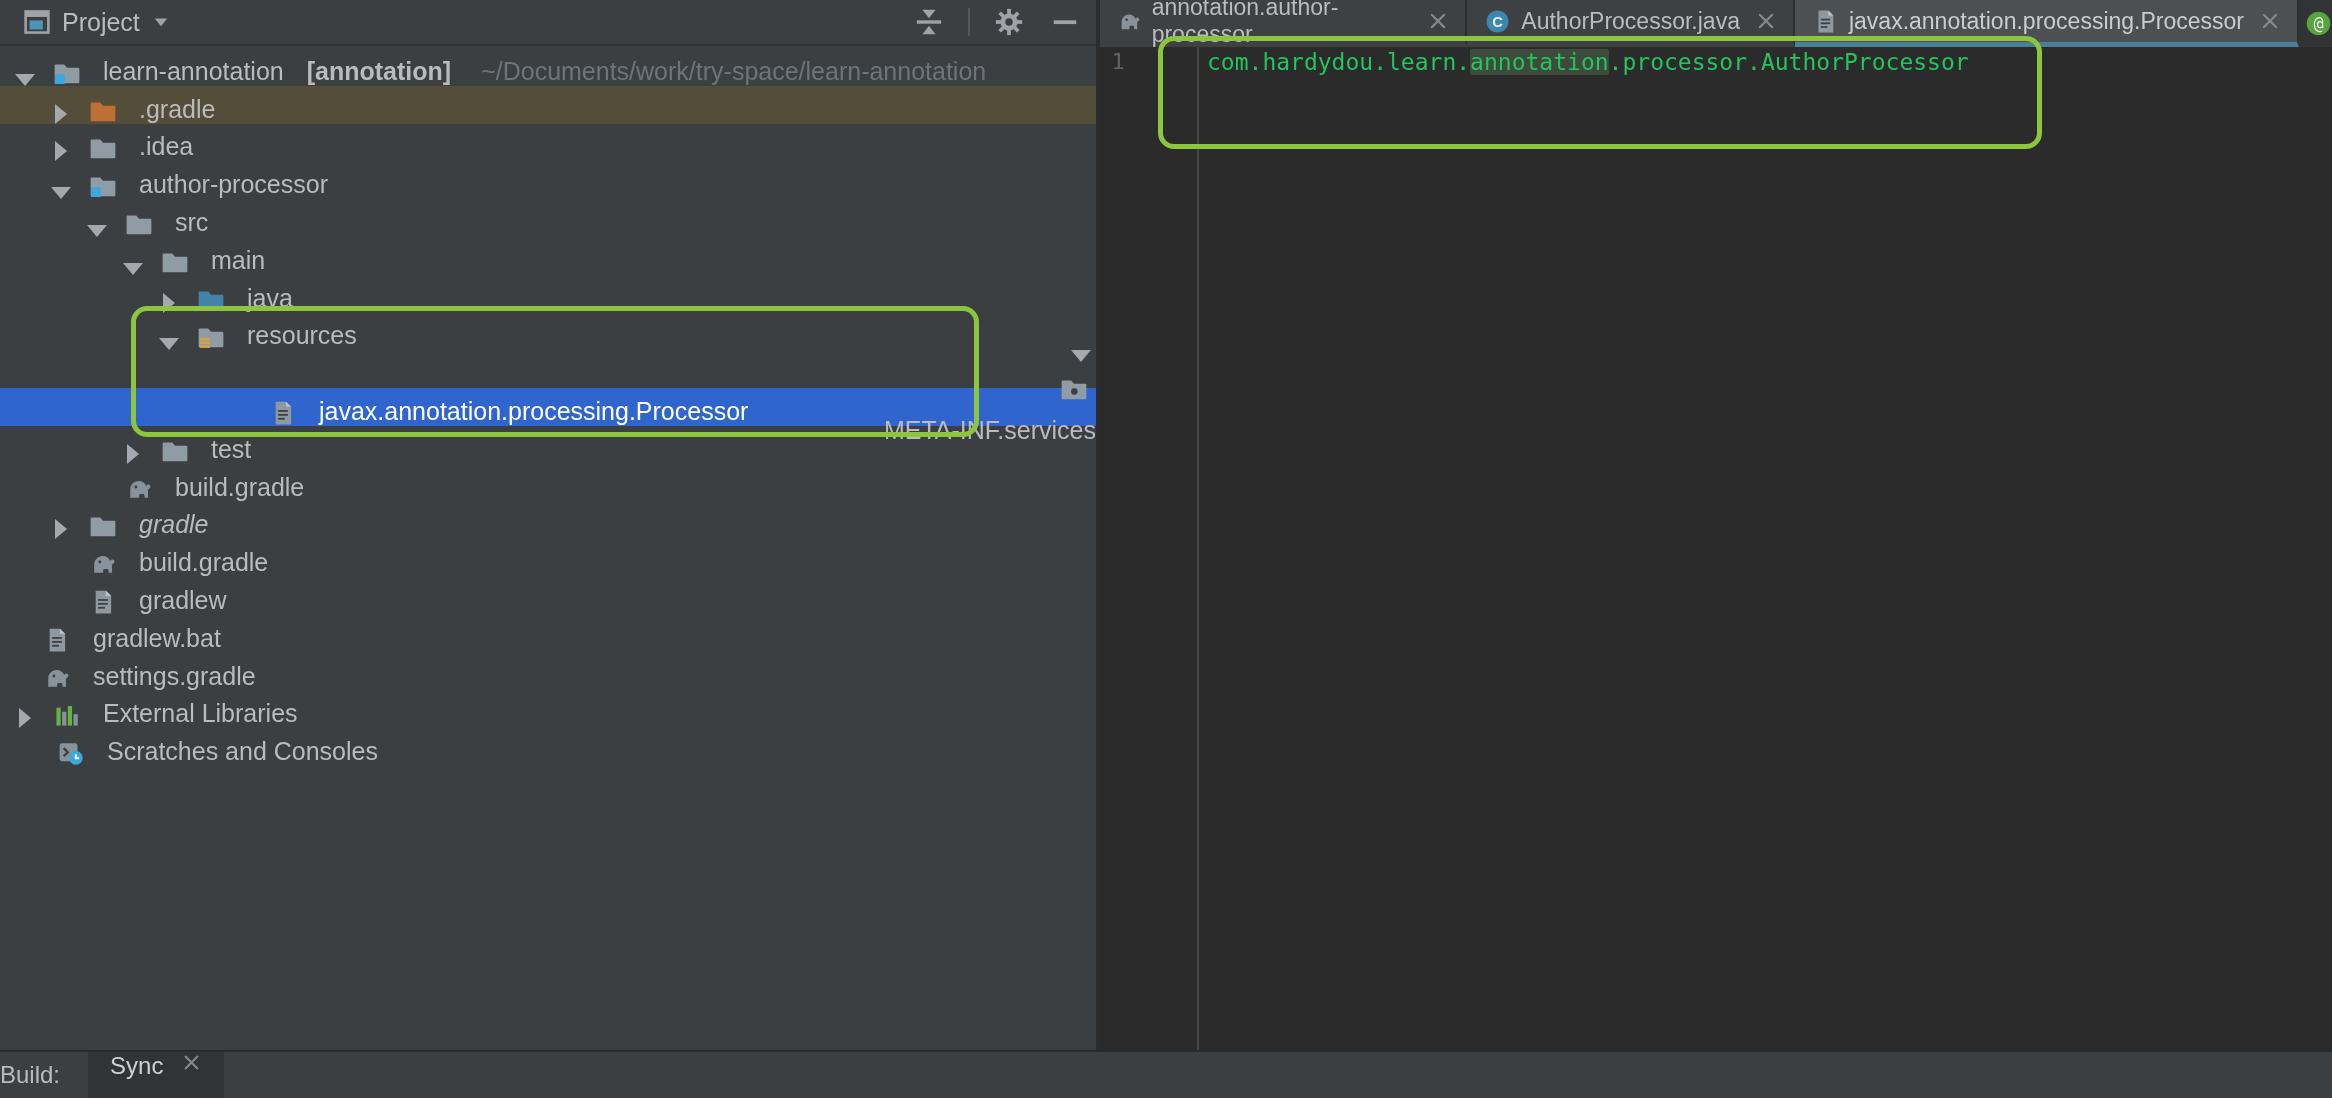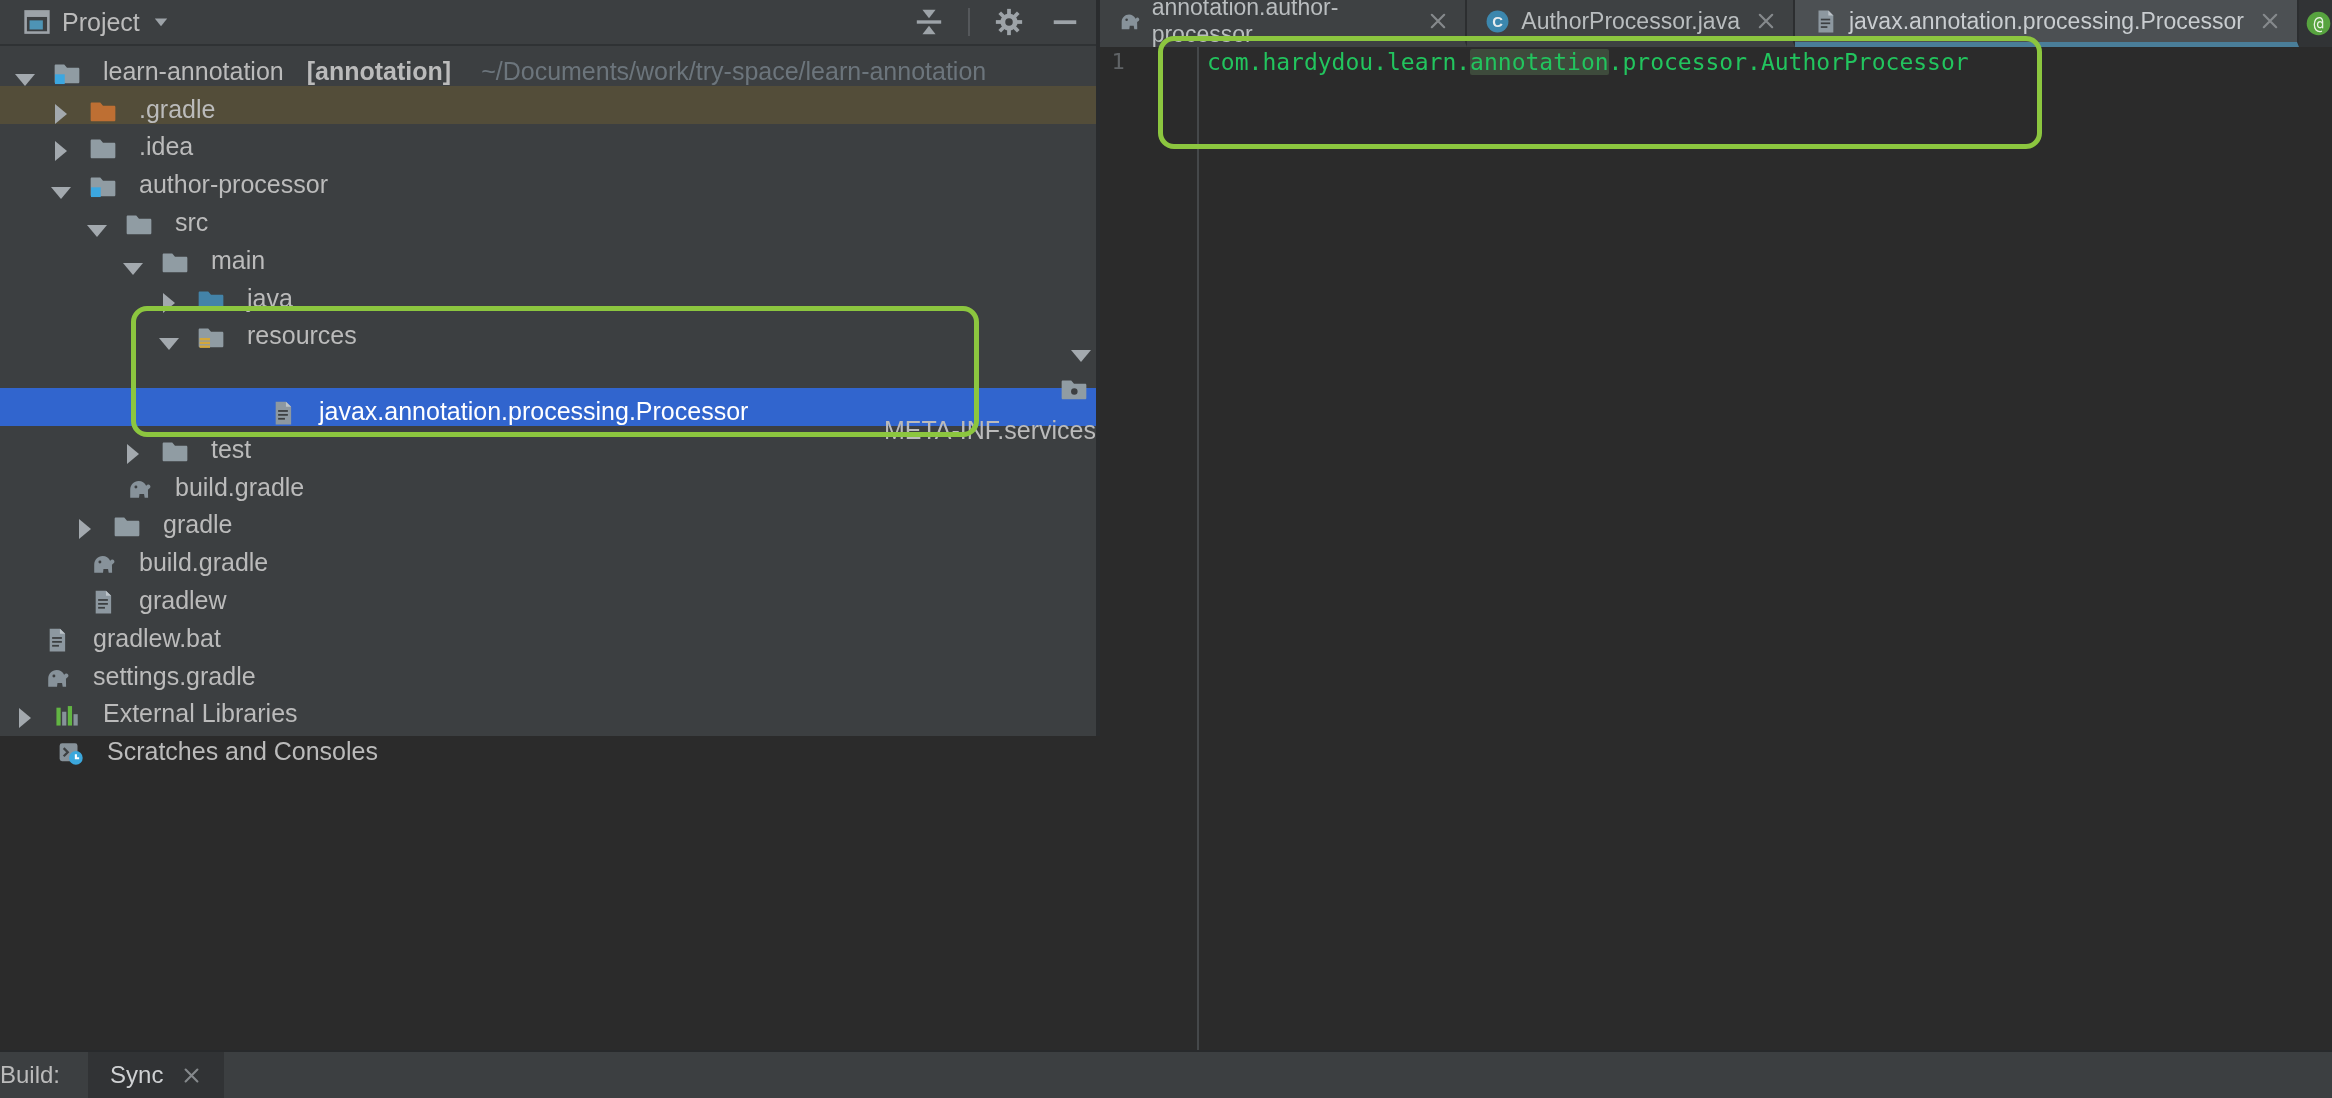--- a/index.html
+++ b/index.html
@@ -2,21 +2,21 @@
 <html><head>
 <meta charset="utf-8">
 <style>
   * { box-sizing: border-box; }
   html,body { margin:0; padding:0; }
   body {
     width:2332px; height:1098px; position:relative; overflow:hidden;
     background:#2B2B2B; font-family:"Liberation Sans", sans-serif; cursor:default;
   }
   
-  .project-panel { position:absolute; left:0; top:0; width:1100px; height:736px;
+  .project-panel { position:absolute; left:0; top:0; width:1100px; height:1050px;
     background:#3C3F41; border-right:4px solid #2A2C2E; }
   .panel-header { height:46px; display:flex; align-items:center; padding-left:24px;
     border-bottom:2px solid #2F3234; color:#BBBBBB; font-size:25px; }
   .panel-header .title { margin-left:12px; }
   .panel-header .caret { margin-left:10px; display:flex; }
   .header-actions { margin-left:auto; display:flex; align-items:center; gap:22px; padding-right:14px; }
   .header-actions .act { display:flex; align-items:center; justify-content:center; width:34px; height:34px; }
   .header-sep { width:2px; height:28px; background:#55585B; }
   .tree { padding-top:2px; font-size:25px; color:#BBBBBB; }
   .tree-row { height:37.8px; display:flex; align-items:flex-end; white-space:nowrap;gap:14px; }
@@ -52,21 +52,21 @@
   .word-hl { background:#3E4B3C; border-radius:2px; }
   
   .green-box { position:absolute; border:5px solid #8CC63F; border-radius:16px; z-index:10; pointer-events:none; }
   .green-box.tree-box { left:131px; top:306px; width:848px; height:131px; }
   .green-box.editor-box { left:1158px; top:36px; width:884px; height:113px; }
   
   .bottom-bar { position:absolute; left:0; bottom:0; width:100%; height:48px;
     background:#3C3F41; border-top:2px solid #282A2C; display:flex; align-items:center;
     font-size:24px; color:#BBBBBB; }
   .build-label { }
-  .sync-tab { margin-left:28px; height:100%; display:flex; align-items:center; column-gap:14px;
+  .sync-tab { margin-left:28px; height:100%; display:flex; column-gap:14px;
     background:#313335; padding:0 22px; color:#CFD1D3; }
 </style>
 </head>
 <body>
 
 <div class="project-panel">
   <div class="panel-header">
     <span class="hicon" style="display:flex">
       <svg viewBox="0 0 16 16" width="26" height="26">
         <rect x="1" y="1.5" width="14" height="13" fill="none" stroke="#9DA3A8" stroke-width="1.6"></rect>
@@ -247,21 +247,21 @@
       <div class="tree-row" style="padding-left: 82px;">
         <span class="arrow"></span>
         <span class="row-icon">
           <svg viewBox="0 0 16 16">
             <path fill="#87929A" d="M2.6 13.4V8.3c0-2.9 2.3-5.2 5.2-5.2 2 0 3.8 1.2 4.6 2.9l.6-.5c.6-.4 1.4-.3 1.8.3.4.6.3 1.3-.3 1.8l-1 .8.1 5h-2.1l-.4-2.4H8.3l-.3 2.4z"></path>
             <circle cx="6.1" cy="6.8" r=".9" fill="#3C3F41"></circle>
           </svg>
         </span>
         <span class="row-label">build.gradle</span>
       </div>
-      <div class="tree-row" style="padding-left: 70px;">
+      <div class="tree-row" style="padding-left: 46px; font-style: italic;">
         <span class="arrow">
           <span class="tri-right"></span>
         </span>
         <span class="row-icon">
           <svg viewBox="0 0 16 16">
             <path fill="#909CA3" d="M1.2 2.8h5.1l1.7 1.9h6.8c.5 0 .8.3.8.8v8c0 .5-.3.8-.8.8H1.2c-.5 0-.8-.3-.8-.8V3.6c0-.5.3-.8.8-.8z"></path>
           </svg>
         </span>
         <span class="row-label">gradle</span>
       </div>

